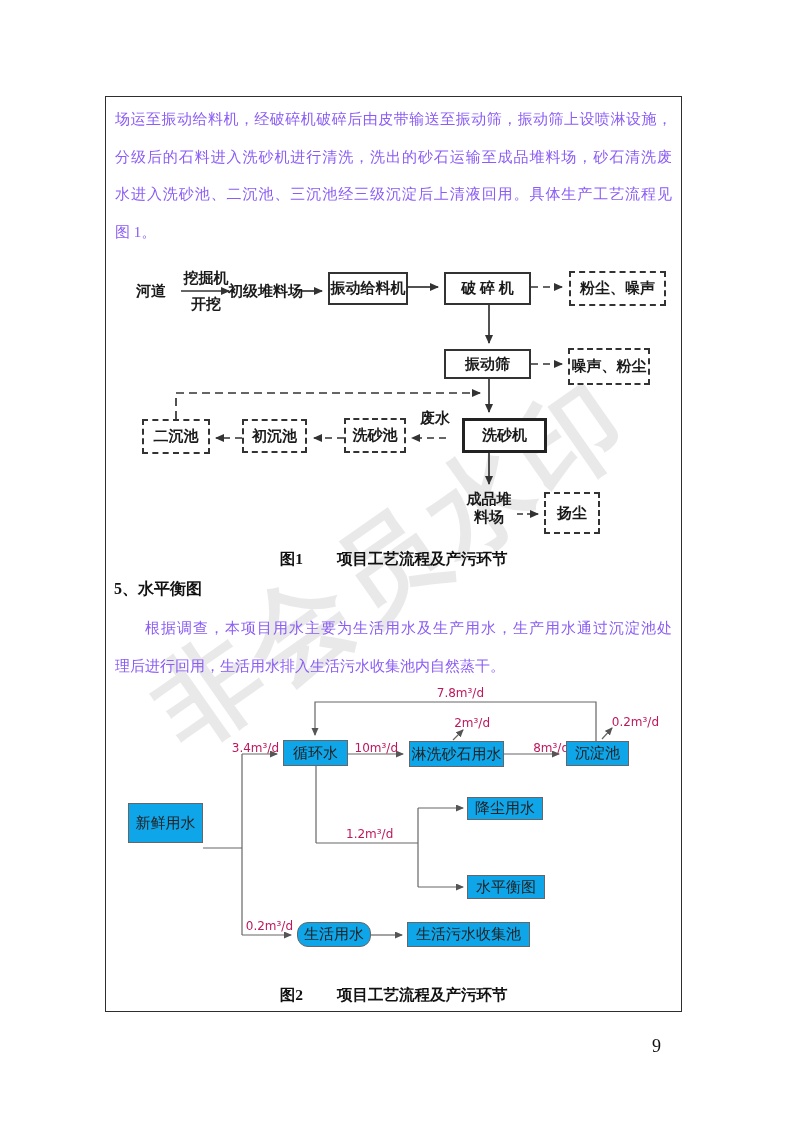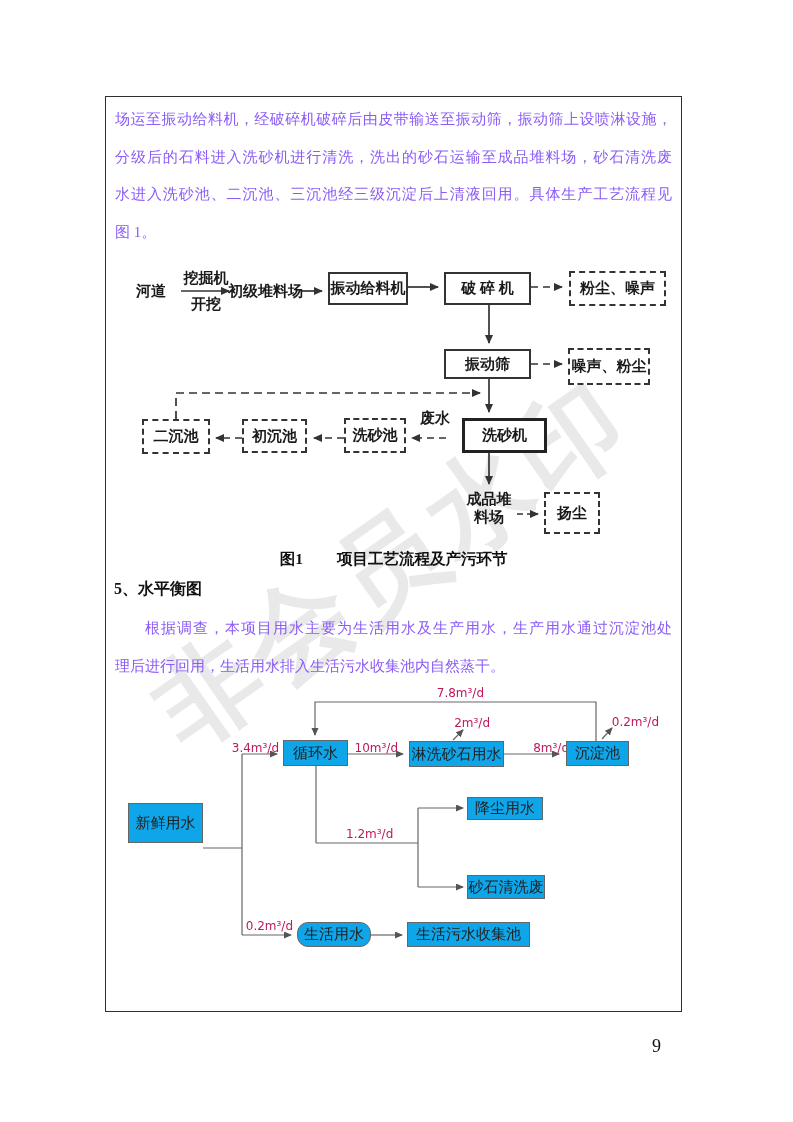--- a/index.html
+++ b/index.html
@@ -132,22 +132,25 @@
     <div class="flow" style="left:346px;top:619px;width:38px;">2m³/d</div>
     <div class="flow" style="left:423px;top:644px;width:40px;">8m³/d</div>
     <div class="flow" style="left:240px;top:730px;width:46px;">1.2m³/d</div>
     <div class="flow" style="left:139px;top:822px;width:48px;">0.2m³/d</div>
 
     <div class="f2box" style="left:177px;top:643px;width:65px;height:26px;">循环水</div>
     <div class="f2box" style="left:303px;top:644px;width:95px;height:26px;">淋洗砂石用水</div>
     <div class="f2box" style="left:460px;top:644px;width:63px;height:25px;">沉淀池</div>
     <div class="f2box" style="left:22px;top:706px;width:75px;height:40px;">新鲜用水</div>
     <div class="f2box" style="left:361px;top:700px;width:76px;height:23px;">降尘用水</div>
-    <div class="f2box" style="left:361px;top:778px;width:78px;height:24px;">砂石清洗废</div>
+    <div class="f2box" style="left:361px;top:778px;width:78px;height:24px;">水平衡图</div>
     <div class="f2box" style="left:191px;top:825px;width:74px;height:25px;border-radius:11px;">生活用水</div>
     <div class="f2box" style="left:301px;top:825px;width:123px;height:25px;">生活污水收集池</div>
 
+    <div class="caption" style="top:888px;">
+      <span>图2</span><span class="gap"></span><span>项目工艺流程及产污环节</span>
+    </div>
 
   </div>
 
   <div class="pagenum">9</div>
 
 </div>
 
 </body></html>

